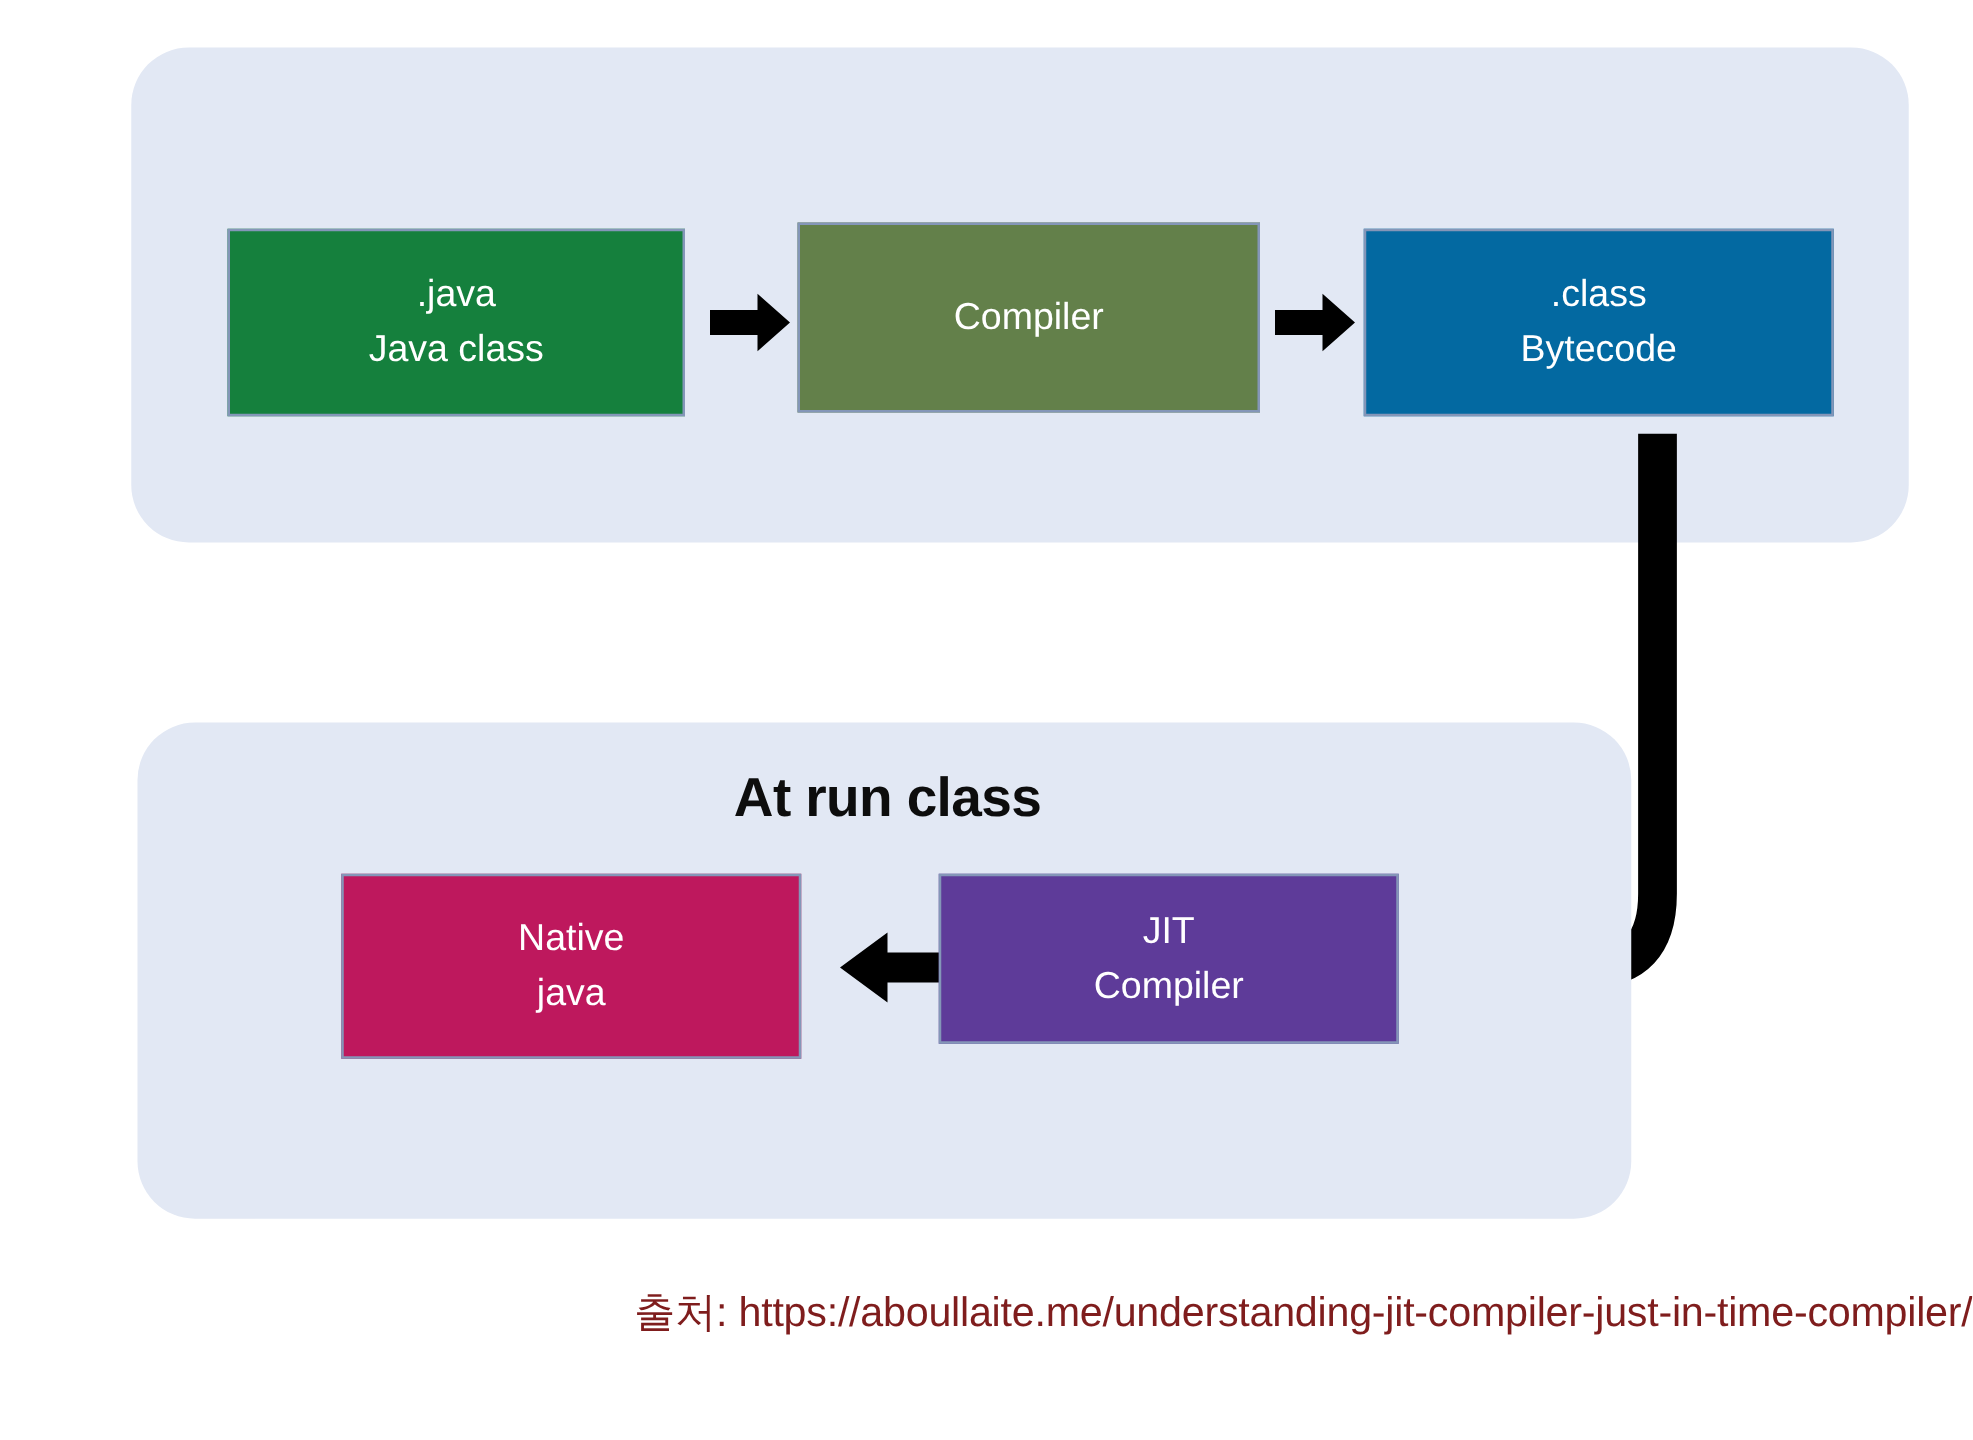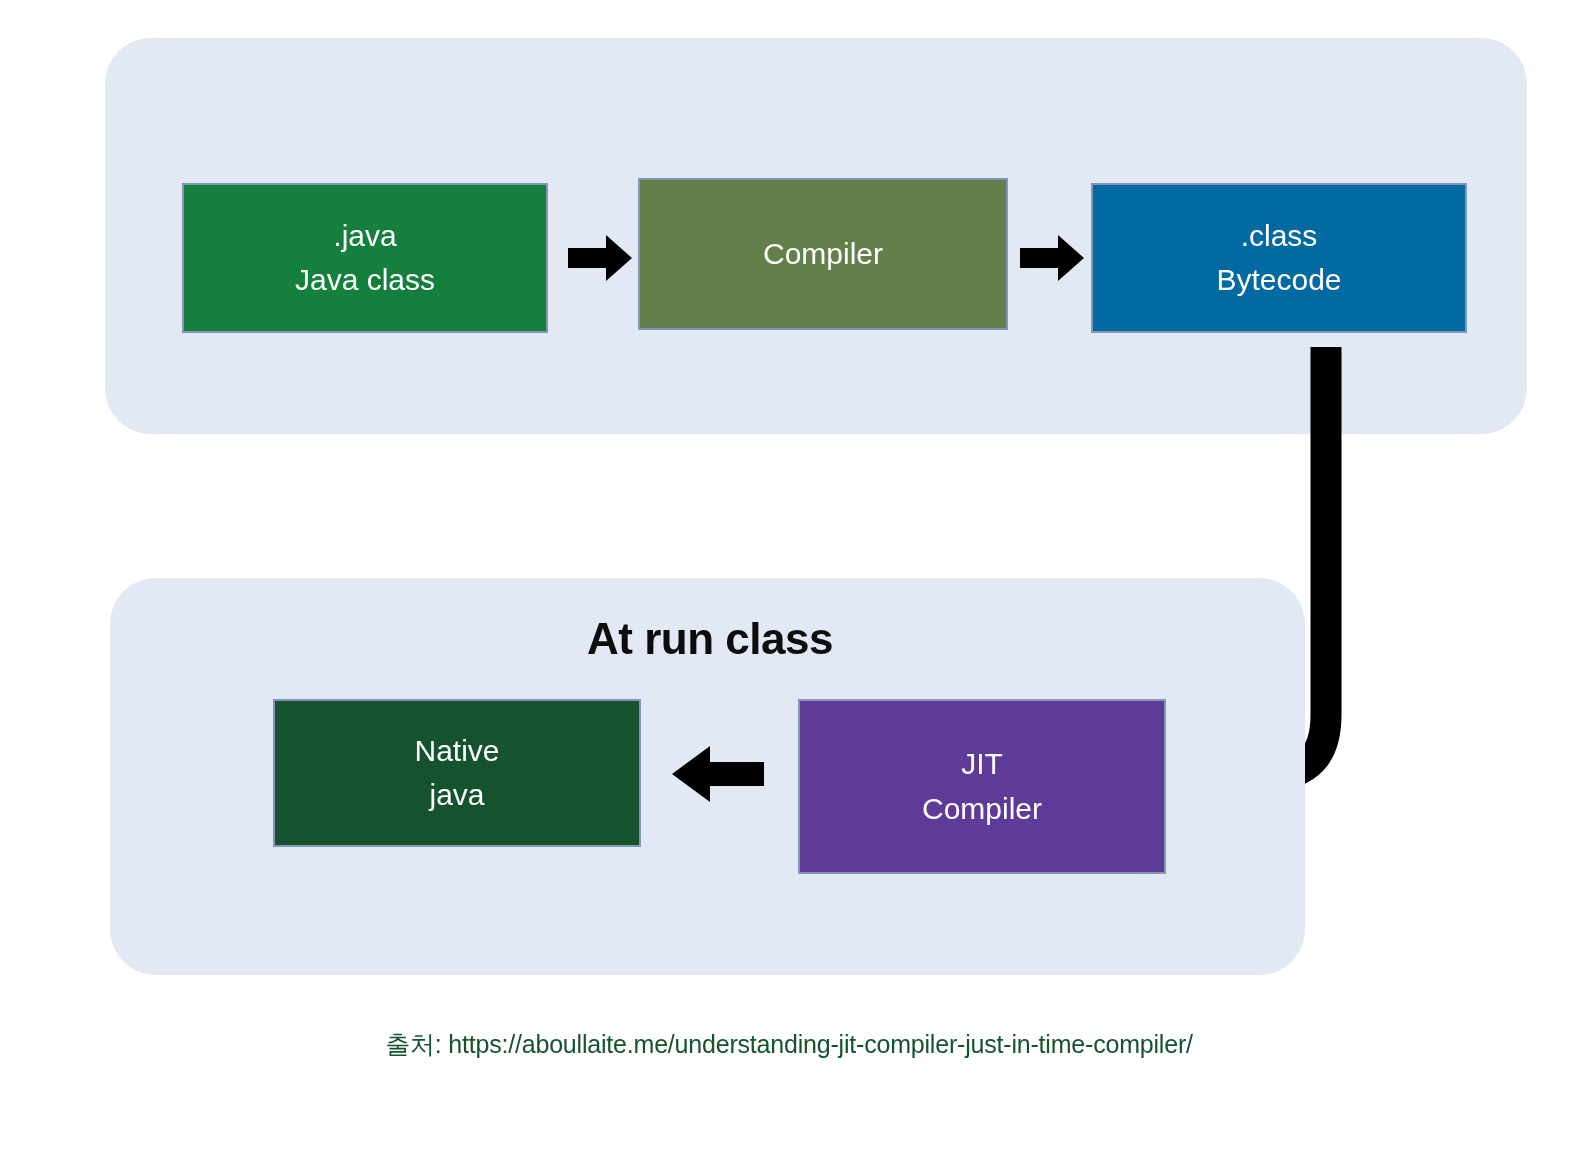--- a/index.html
+++ b/index.html
@@ -70,22 +70,22 @@
     color: #ffffff;
     font-size: 30px;
     line-height: 1.48;
     text-align: center;
   }
   .flow-box .line { display: block; }
 
   #box-java    { left: 182px;  top: 183px; width: 366px; height: 150px; background: #15803d; }
   #box-compiler{ left: 638px;  top: 178px; width: 370px; height: 152px; background: #63804a; }
   #box-class   { left: 1091px; top: 183px; width: 376px; height: 150px; background: #0369a1; }
-  #box-native  { left: 273px;  top: 699px; width: 368px; height: 148px; background: #14532d; }
-  #box-jit     { left: 798px;  top: 699px; width: 368px; height: 175px; background: #5e3b99; }
+  #box-native  { left: 273px;  top: 699px; width: 368px; height: 148px; background: #be185d; }
+  #box-jit     { left: 751px;  top: 699px; width: 368px; height: 136px; background: #5e3b99; }
 
   
   .block-arrow { position: absolute; }
   #arrow-java-to-compiler { left: 568px;  top: 232px; width: 64px; height: 52px; }
   #arrow-compiler-to-class{ left: 1020px; top: 232px; width: 64px; height: 52px; }
   #arrow-jit-to-native    { left: 672px;  top: 744px; width: 92px; height: 60px; }
 
   
   #arrow-class-to-jit {
     position: absolute;
@@ -94,23 +94,23 @@
     width: 240px;
     height: 480px;
   }
 
   
   #caption {
     position: absolute;
     left: 0;
     top: 1028px;
     width: 1578px;
-    text-align: center;
-    font-size: 25px;
-    color: #14532d;
+    text-align: right;
+    font-size: 33px;
+    color: #7f1d1d;
     letter-spacing: -0.2px;
     white-space: nowrap;
   }
 </style>
 </head>
 <body>
 
 <div id="canvas">
 
   <div class="panel" id="panel-compile"></div>

